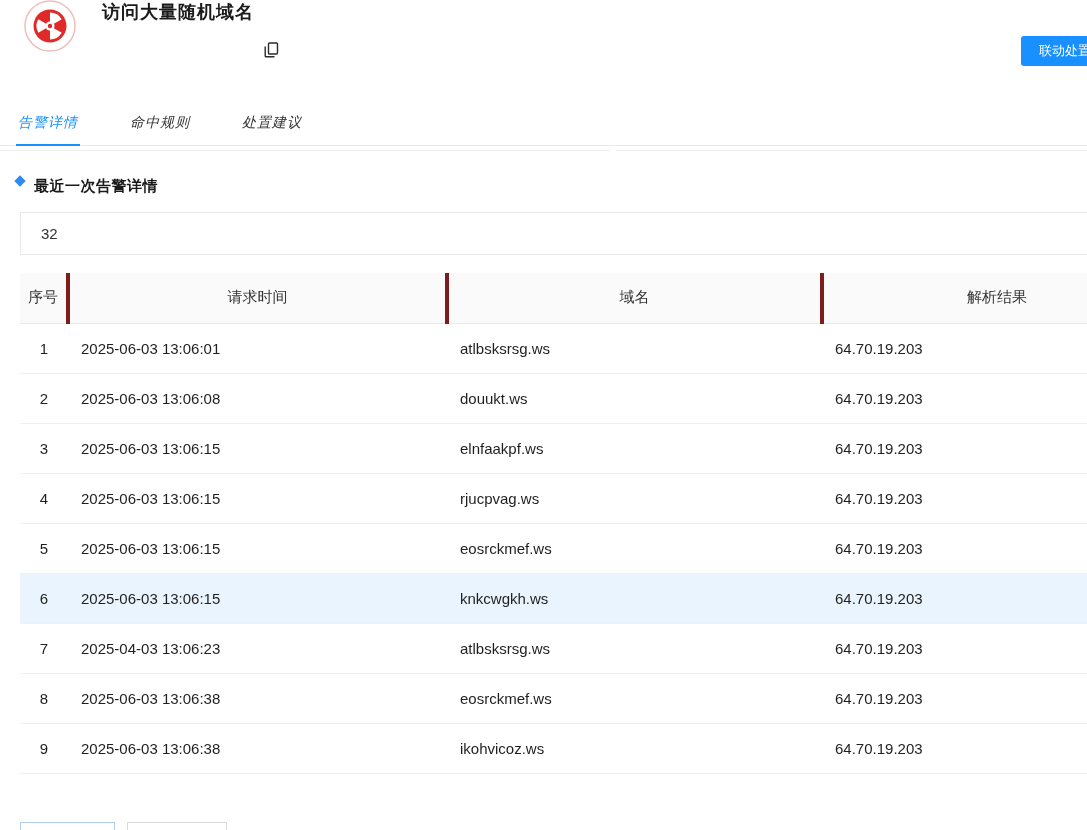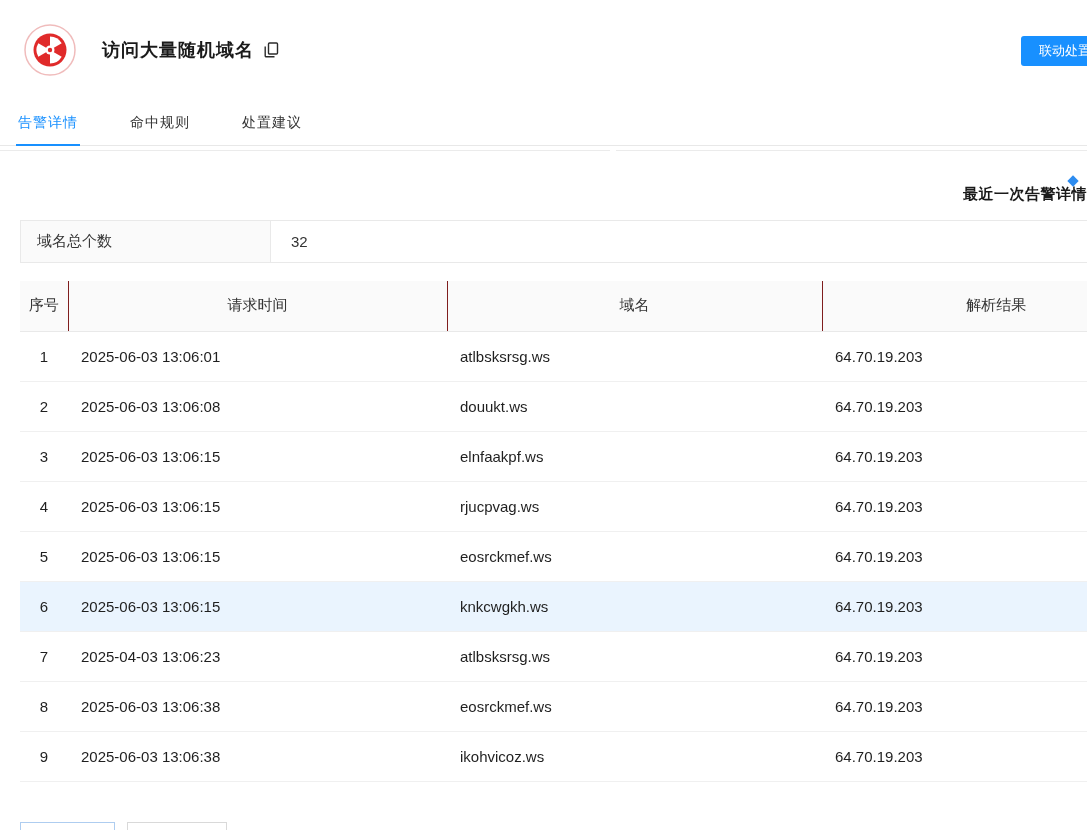--- a/index.html
+++ b/index.html
@@ -10,21 +10,20 @@
     color: #262626;
     overflow: hidden;
     position: relative;
   }
   .page { position: relative; width: 1087px; height: 830px; overflow: hidden; }
 
   
   .header {
     height: 100px;
     display: flex;
-    align-items: center;
     padding: 0 24px;
     position: relative;
     background: #fff;
   }
   .logo { width: 52px; height: 52px; flex: 0 0 auto; }
   .page-title {
     font-size: 18px;
     font-weight: bold;
     color: #1a1a1a;
     margin-left: 26px;
@@ -53,46 +52,46 @@
     padding: 0 16px;
     border-bottom: 1px solid #e8e8e8;
   }
   .tab {
     padding: 14px 2px 13px 2px;
     font-size: 14px;
     color: #333;
     cursor: pointer;
     position: relative;
     letter-spacing: 1px;
+    font-style: italic;
   }
   .tab.active { color: #1890ff; }
   .tab.active::after {
     content: '';
     position: absolute;
     left: 0; right: 0; bottom: -1px;
     height: 2px;
     background: #1890ff;
   }
 
   
   .clip-line { display: flex; margin-top: 4px; height: 1px; }
   .clip-line .seg1 { width: 610px; border-top: 1px solid #ebebeb; }
   .clip-line .gap { width: 6px; }
   .clip-line .seg2 { flex: 1; border-top: 1px solid #ebebeb; }
 
   
   .section-title {
     display: flex;
-    align-items: flex-end;
+    align-items: flex-start;
     margin: 26px 0 0 16px;
     font-size: 15px;
     font-weight: bold;
     color: #1a1a1a;
     letter-spacing: 0.5px;
-    flex-direction: column;
   }
   .section-title .diamond {
     width: 8px; height: 8px;
     background: #2d8cf0;
     transform: rotate(45deg);
     margin-right: 10px;
     flex: 0 0 auto;
   }
   .section-title.second { margin-top: 36px; }
 
@@ -132,21 +131,21 @@
   }
   .data-table th {
     background: #fafafa;
     height: 50px;
     text-align: center;
     padding: 0 13px;
     font-weight: normal;
     color: #333;
     border-bottom: 1px solid #e9e9e9;
   }
-  .data-table th:not(:last-child) { border-right: 1px solid #7f1d1d; }
+  .data-table th:not(:last-child) { border-right: 4px solid #7f1d1d; }
   .data-table td {
     height: 50px;
     padding: 0 13px;
     border-bottom: 1px solid #f0f0f0;
     color: #1f1f1f;
   }
   .data-table .col-no { width: 48px; }
   .data-table .col-time { width: 379px; }
   .data-table .col-domain { width: 375px; }
   .data-table th.col-no, .data-table td.cell-no { text-align: center; padding: 0 4px; }
@@ -204,21 +203,20 @@
       <div class="gap"></div>
       <div class="seg2"></div>
   </div>
 
   <div class="section-title">
     <span class="diamond"></span>
     <span>最近一次告警详情</span>
   </div>
 
   <div class="summary-table">
-    <div class="summary-label">域名总个数</div>
     <div class="summary-value">32</div>
   </div>
 
 
   <table class="data-table">
     <thead>
       <tr>
         <th class="col-no">序号</th>
         <th class="col-time">请求时间</th>
         <th class="col-domain">域名</th>

